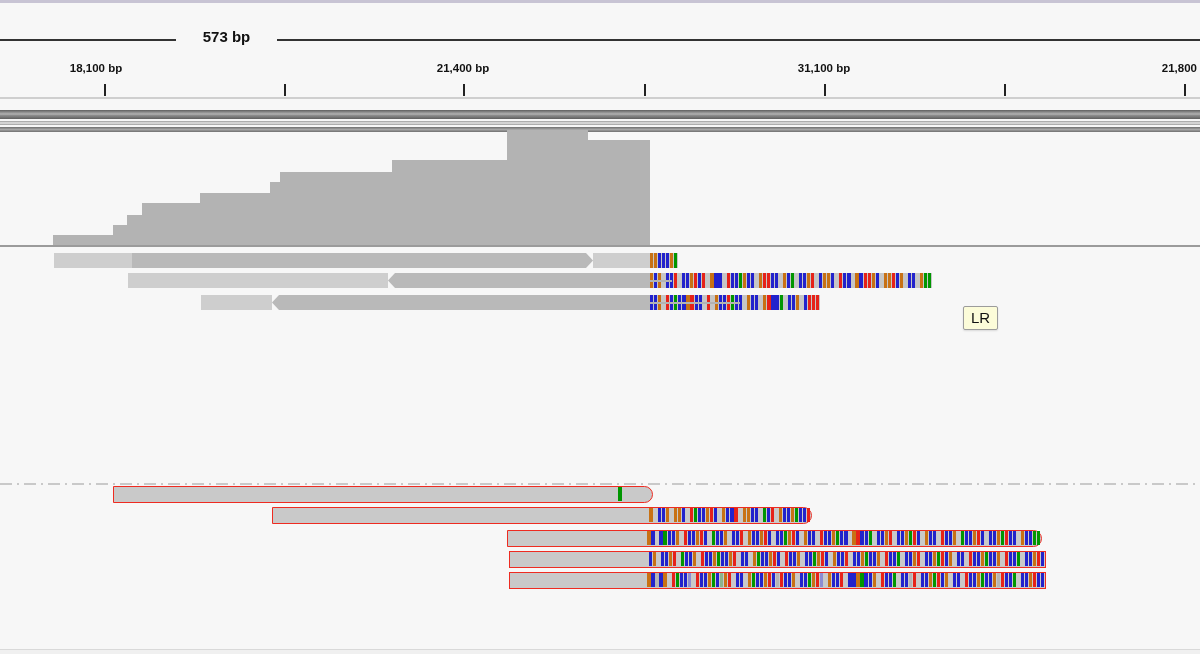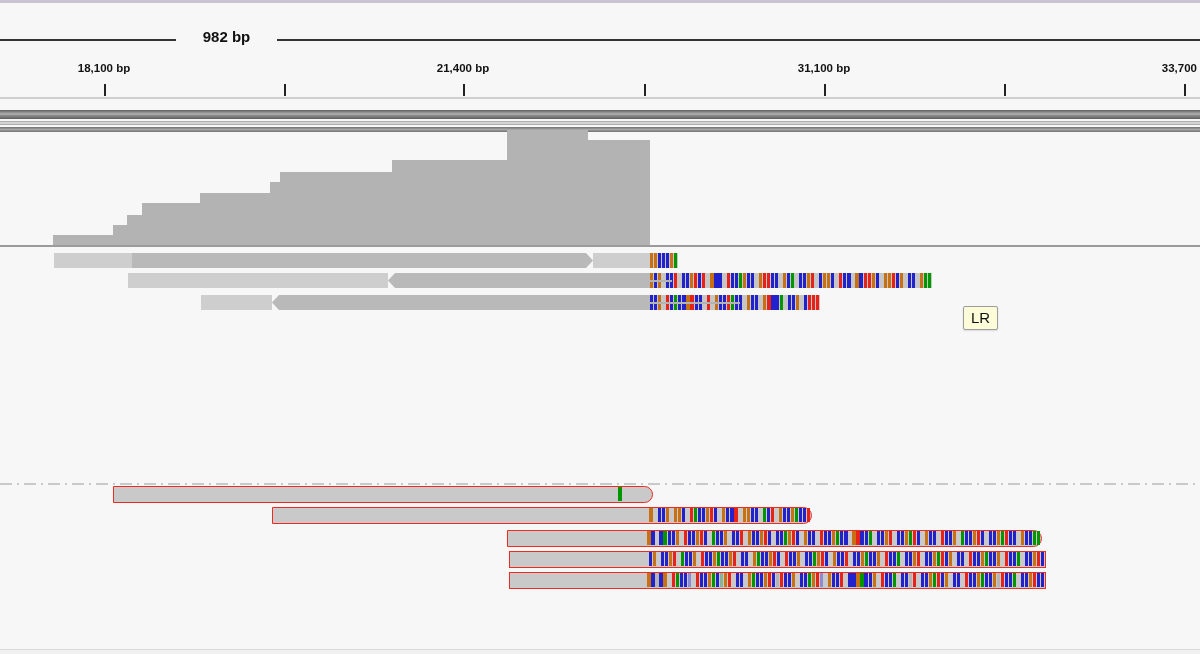--- a/index.html
+++ b/index.html
@@ -39,21 +39,21 @@
   .footer{top:650px;left:0;width:1200px;height:4px;background:#f0f0f0;}
 </style>
 </head>
 <body>
 
 <div id="app">
   <div class="abs topline"></div>
 
   <div>
     <div class="abs scale-line" id="scale-line-left" style="left: 0px; top: 39px; width: 176px; height: 2px;"></div>
-    <div class="abs scale-text">982 bp</div>
+    <div class="abs scale-text">573 bp</div>
     <div class="abs scale-line" id="scale-line-right" style="left: 277px; top: 39px; width: 923px; height: 2px;"></div>
     <div id="ticks"></div>
     <div class="abs ruler-bottom"></div>
   </div>
 
   <div class="abs band1"></div>
   <div class="abs band2"></div>
   <div class="abs band3"></div>
 
   <div id="coverage">
@@ -488,23 +488,23 @@
         <div class="abs " style="left: 527.36px; top: 0px; width: 3.1202px; height: 13.8px; background: rgb(34, 34, 204);"></div>
         <div class="abs " style="left: 531.38px; top: 0px; width: 3.1202px; height: 13.8px; background: rgb(34, 34, 204);"></div>
       </div>
     </div>
 
   <div class="abs tooltip">LR</div>
 
   <div class="abs footer-line"></div>
   <div class="abs footer"></div>
 <div class="abs tick-mark" style="left: 104px; top: 84px; width: 2px; height: 12px;"></div>
-    <div class="abs tick-label" style="top: 62px; left: 104px; transform: translateX(-50%);">18,100 bp</div>
+    <div class="abs tick-label" style="top: 62px; left: 96px; transform: translateX(-50%);">18,100 bp</div>
     <div class="abs tick-mark" style="left: 284px; top: 84px; width: 2px; height: 12px;"></div>
     <div class="abs tick-mark" style="left: 463px; top: 84px; width: 2px; height: 12px;"></div>
     <div class="abs tick-label" style="top: 62px; left: 463px; transform: translateX(-50%);">21,400 bp</div>
     <div class="abs tick-mark" style="left: 644px; top: 84px; width: 2px; height: 12px;"></div>
     <div class="abs tick-mark" style="left: 824px; top: 84px; width: 2px; height: 12px;"></div>
     <div class="abs tick-label" style="top: 62px; left: 824px; transform: translateX(-50%);">31,100 bp</div>
     <div class="abs tick-mark" style="left: 1004px; top: 84px; width: 2px; height: 12px;"></div>
     <div class="abs tick-mark" style="left: 1184px; top: 84px; width: 2px; height: 12px;"></div>
-    <div class="abs tick-label" style="top: 62px; right: 3px;">33,700</div>
+    <div class="abs tick-label" style="top: 62px; right: 3px;">21,800</div>
   </div>
 
 </body></html>

